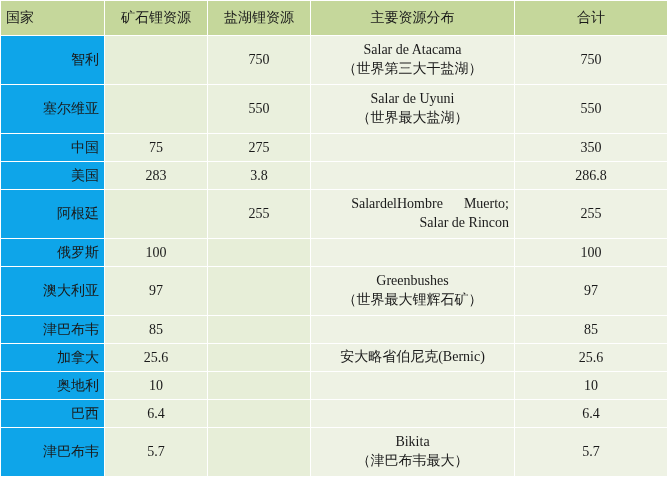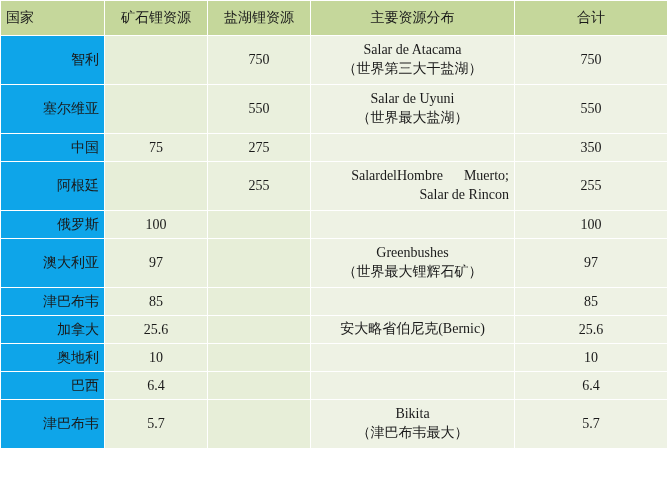--- a/index.html
+++ b/index.html
@@ -126,20 +126,29 @@
       </tr>
       <tr class="one-line">
         <td class="country">中国</td>
         <td class="num">75</td>
         <td class="num">275</td>
         <td class="dist">
           <span class="sub"></span>
         </td>
         <td class="total">350</td>
       </tr>
+      <tr class="one-line">
+        <td class="country">美国</td>
+        <td class="num">283</td>
+        <td class="num">3.8</td>
+        <td class="dist">
+          <span class="sub"></span>
+        </td>
+        <td class="total">286.8</td>
+      </tr>
       <tr class="two-line">
         <td class="country">阿根廷</td>
         <td class="num blank"></td>
         <td class="num">255</td>
         <td class="dist left">
           <span class="sub">SalardelHombre&nbsp;&nbsp;&nbsp;&nbsp;&nbsp;&nbsp;Muerto;</span>
           <span class="sub">Salar de Rincon</span>
         </td>
         <td class="total">255</td>
       </tr>

